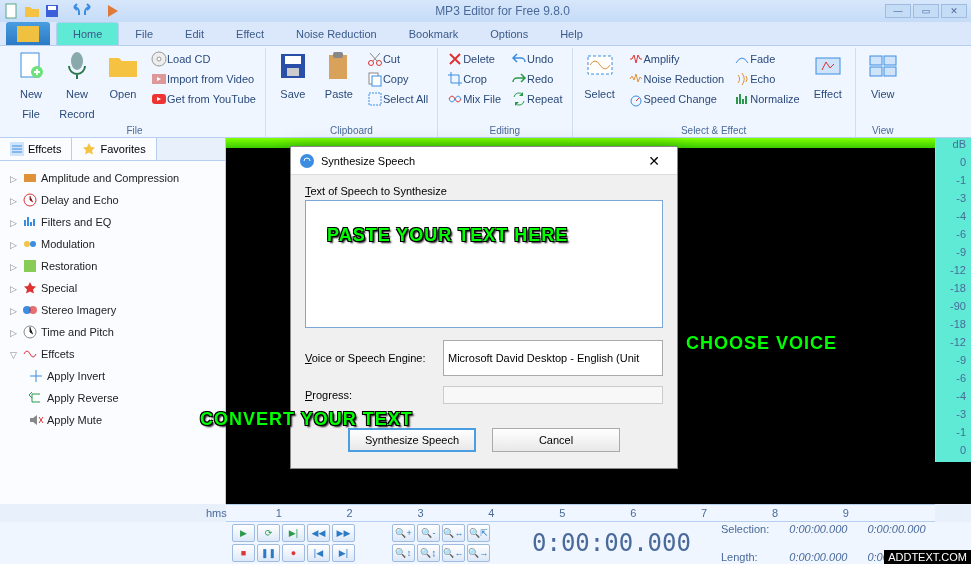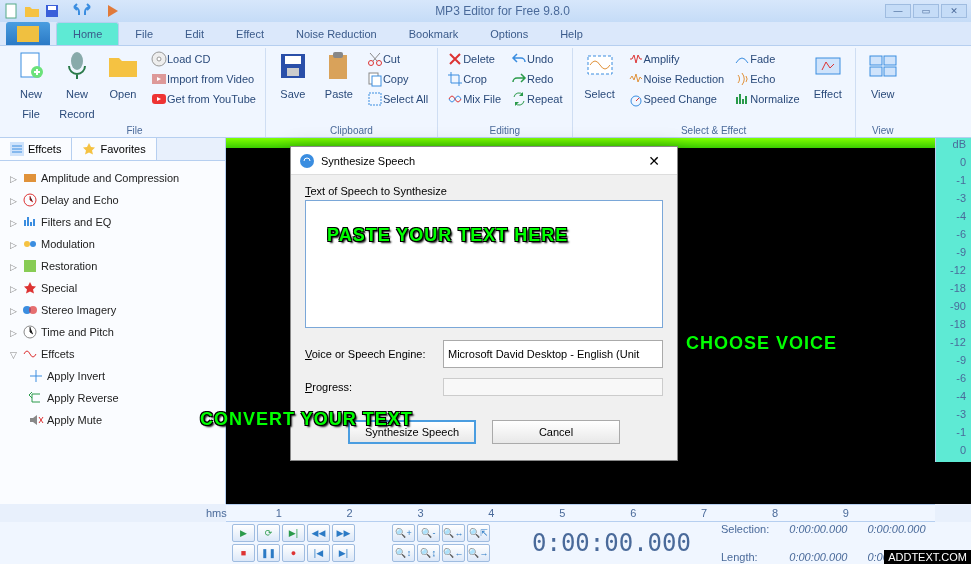--- a/index.html
+++ b/index.html
@@ -53,21 +53,21 @@
 .dialog { position:absolute; left:290px; top:146px; width:388px; background:#f0f0f0; border:1px solid #888; box-shadow:0 4px 20px rgba(0,0,0,.3); }
 .dlgtitle { height:28px; display:flex; align-items:center; padding:0 8px; font-size:12px; background:#fff; border-bottom:1px solid #ddd; }
 .dlgtitle .ic { width:16px; height:16px; margin-right:6px; }
 .dlgclose { margin-left:auto; width:30px; height:20px; display:flex; align-items:center; justify-content:center; font-size:14px; cursor:pointer; }
 .dlgbody { padding:10px 14px; }
 .dlgbody .label { margin-bottom:3px; }
 .dlgbody .u { text-decoration:underline; }
 .textarea { width:100%; height:128px; border:1px solid #7aa7d8; background:#fff; resize:none; padding:4px; }
 .row { display:flex; align-items:center; margin-top:10px; gap:8px; }
 .row .label { width:130px; margin:0; }
-.dropdown { flex:1; height:28px; border:1px solid #aaa; background:#fff; padding:0 4px; display:flex; align-items:center; overflow:hidden; white-space:nowrap; }
+.dropdown { flex:1; height:36px; border:1px solid #aaa; background:#fff; padding:0 4px; display:flex; align-items:center; overflow:hidden; white-space:nowrap; }
 .progress { flex:1; height:18px; border:1px solid #ccc; background:#f8f8f8; }
 .dlgbtns { display:flex; justify-content:center; gap:16px; padding:14px 0 16px 0; }
 .dlgbtn { width:128px; height:24px; border:1px solid #aaa; background:linear-gradient(#fff,#e8e8e8); cursor:pointer; }
 .dlgbtn.primary { border:2px solid #4a9de0; }
 
 .annot { position:absolute; font-family:Impact,Arial Black,sans-serif; font-size:18px; color:#00ff00; text-shadow:1px 1px 0 #000,-1px -1px 0 #000,1px -1px 0 #000,-1px 1px 0 #000,2px 2px 2px #000; letter-spacing:1px; font-weight:bold; }
 .watermark { position:absolute; right:0; bottom:0; background:#000; color:#fff; font-size:11px; padding:1px 4px; }
 </style>
 </head>
 <body>

